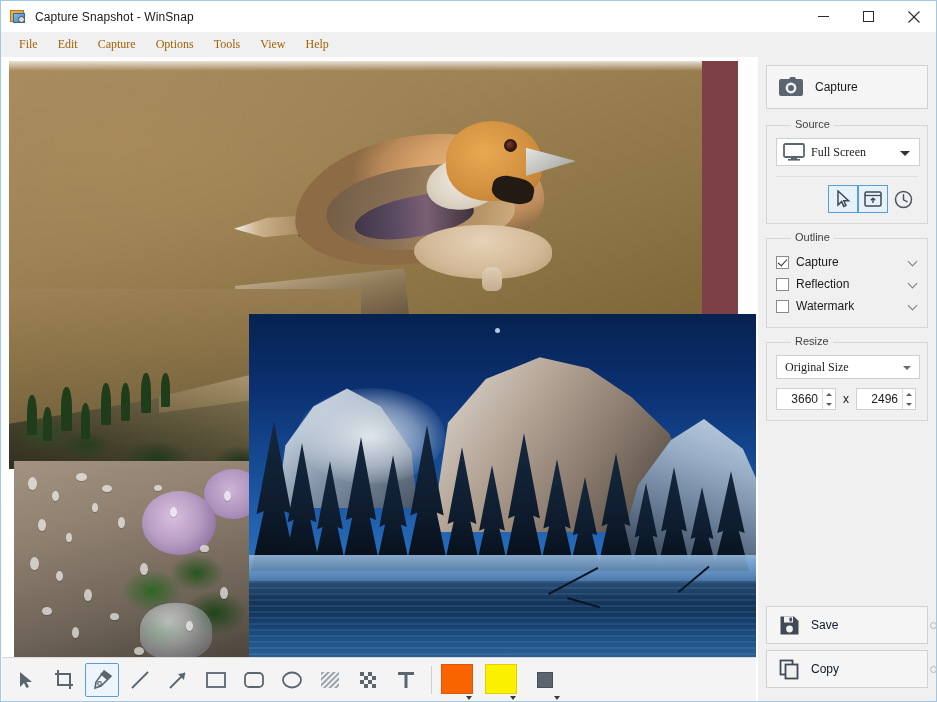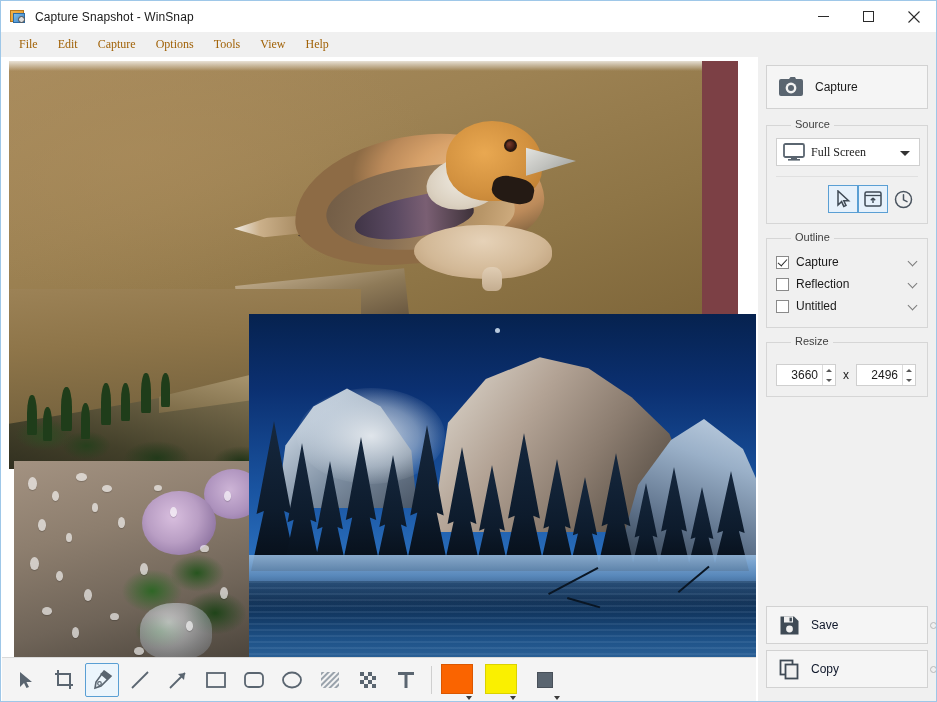--- a/index.html
+++ b/index.html
@@ -750,28 +750,32 @@
         <span class="fx-label">Capture</span>
         <span class="fx-chev"></span>
       </div>
       <div class="fx-row">
         <span class="fx-check"></span>
         <span class="fx-label">Reflection</span>
         <span class="fx-chev"></span>
       </div>
       <div class="fx-row">
         <span class="fx-check"></span>
-        <span class="fx-label">Untitled</span>
+        <span class="fx-label">Watermark</span>
         <span class="fx-chev"></span>
       </div>
     </div>
 
     <div class="group">
       <span class="group-title">Resize</span>
 
+      <div class="combo plain">
+        <span class="cb-label">Original Size</span>
+        <span class="cb-arrow"></span>
+      </div>
 
       <div class="size-row">
         <div class="spin">
           <span class="sp-val">3660</span>
           <span class="sp-btns">
             <span class="sp-up"></span>
             <span class="sp-dn"></span>
           </span>
         </div>
         <span class="size-x">x</span>

